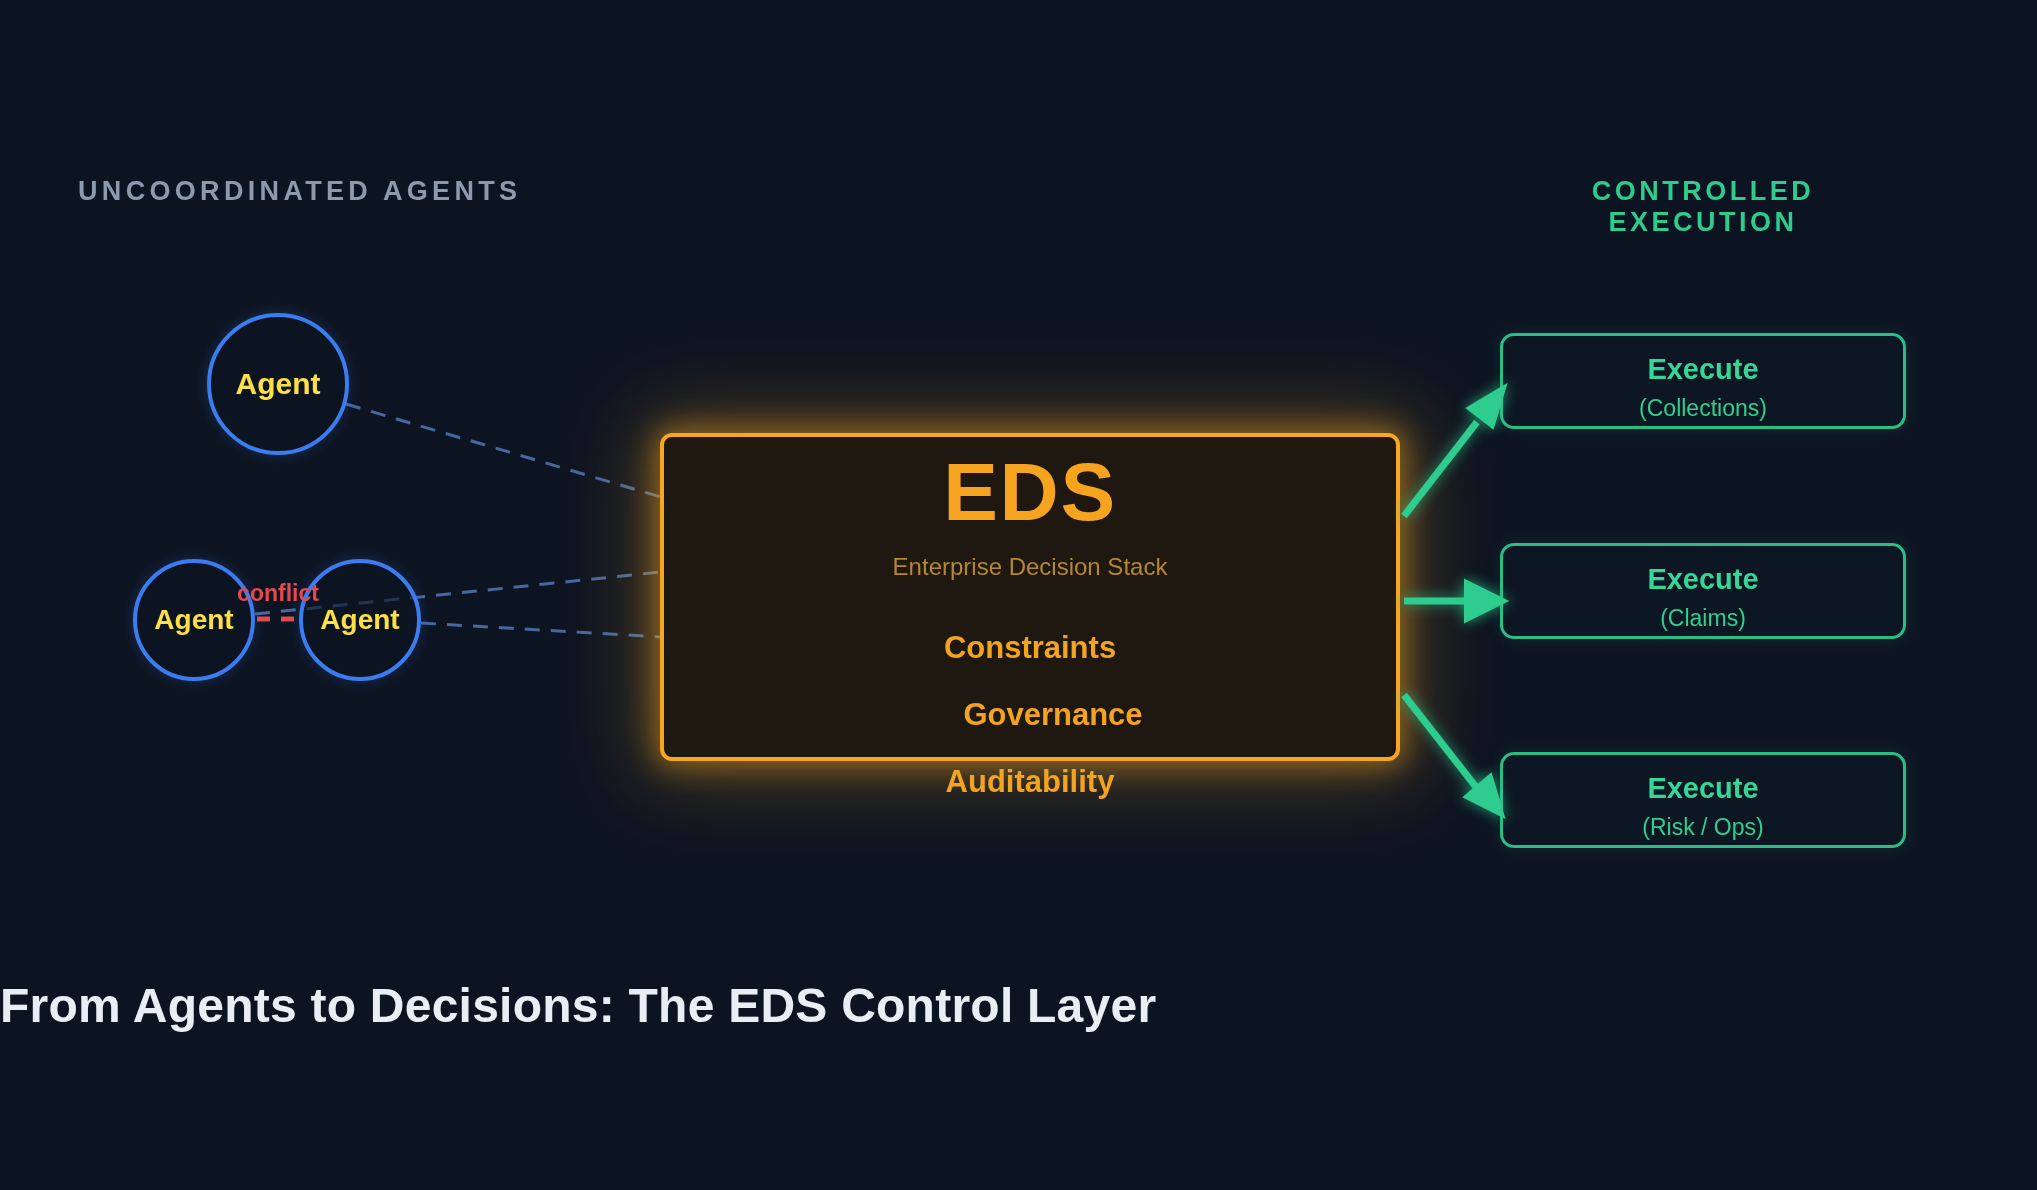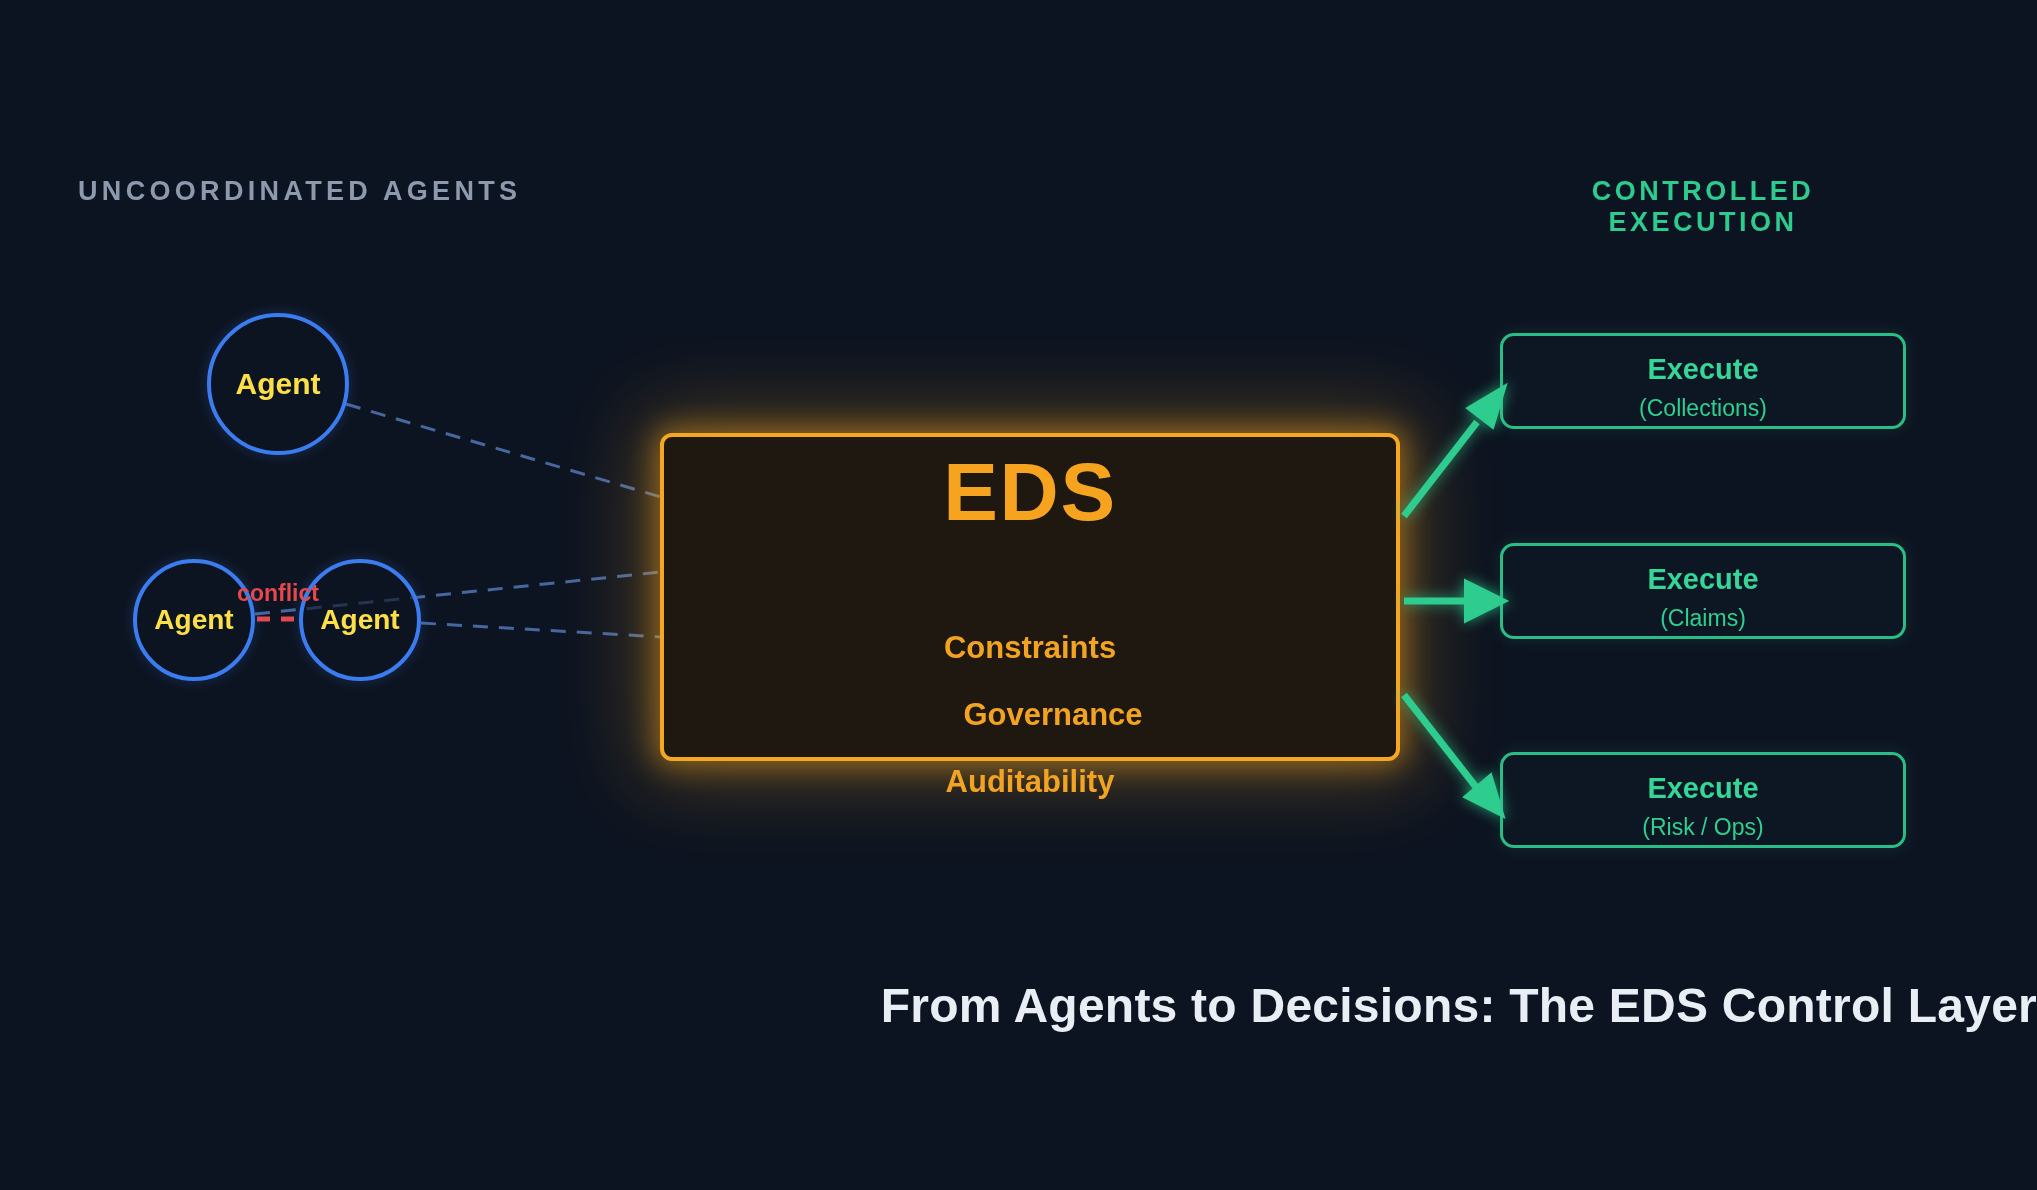--- a/index.html
+++ b/index.html
@@ -151,21 +151,21 @@
   .exec-sub {
     font-size: 23px;
     color: #2fcf8f;
   }
 
   .footer-title {
     position: absolute;
     top: 978px;
     left: 0;
     width: 2037px;
-    text-align: right;
+    text-align: left;
     font-size: 48px;
     font-weight: 800;
     letter-spacing: 0.005em;
     color: #e9eef5;
     z-index: 2;
   }
 </style>
 </head>
 <body>
 
@@ -187,20 +187,21 @@
   <div class="agent bl">
     <span class="agent-label">Agent</span>
   </div>
   <div class="agent br">
     <span class="agent-label">Agent</span>
   </div>
   <div class="conflict-label">conflict</div>
 
   <div class="eds">
     <div class="eds-heading">EDS</div>
+    <div class="eds-subtitle">Enterprise Decision Stack</div>
     <div class="eds-item i0">Constraints</div>
     <div class="eds-item i1">Governance</div>
     <div class="eds-item i2">Auditability</div>
   </div>
 
   <div class="exec-box b0">
     <div class="exec-title">Execute</div>
     <div class="exec-sub">(Collections)</div>
   </div>
   <div class="exec-box b1">

